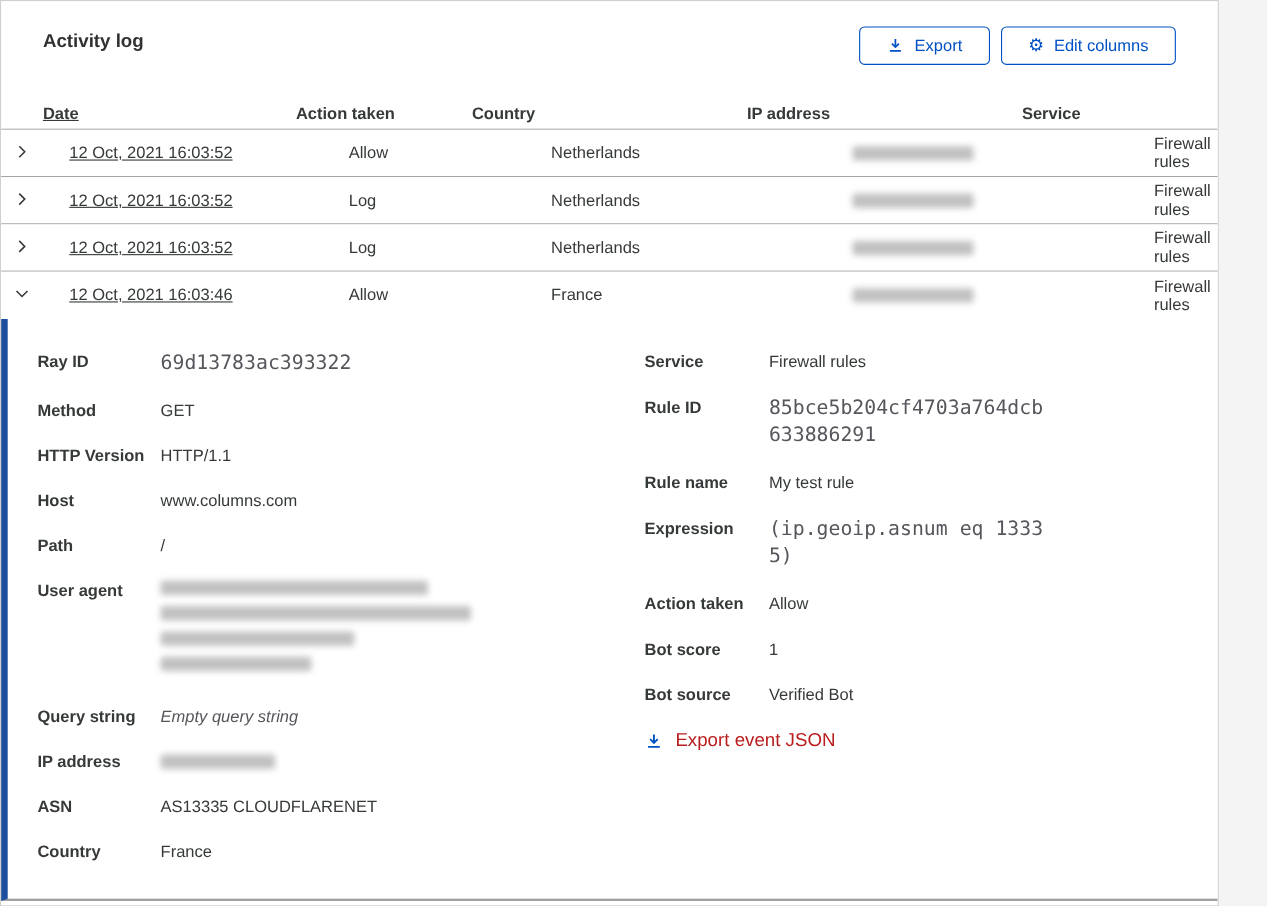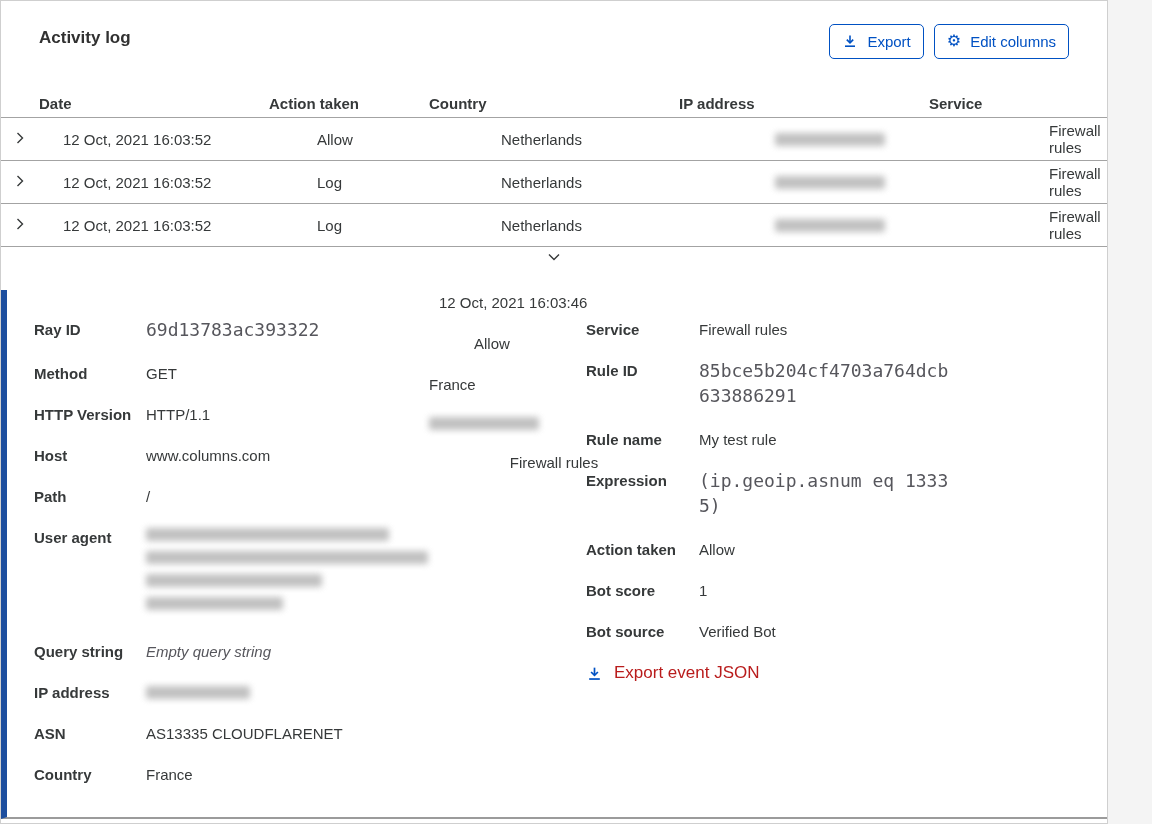--- a/index.html
+++ b/index.html
@@ -16,21 +16,21 @@
   
   .topbar {
     height: 88px;
     padding: 0 38px 0 38px;
     display: flex; align-items: center; justify-content: space-between;
   }
   .page-title { font-size: 17px; font-weight: 700; color: #313131; margin-top: -14px; }
   .actions { display: flex; gap: 10px; margin-top: -8px; }
   .btn {
     display: inline-flex; align-items: center; gap: 9px;
-    height: 35px; padding: 0 12px;
+    height: 35px; padding: 0 24px;
     background: #fff;
     border: 1.5px solid #0051c3; border-radius: 5px;
     color: #0051c3; font-size: 15px; font-family: "Liberation Sans", sans-serif;
     cursor: pointer;
   }
   .btn .ico { display: inline-flex; }
   .gear-glyph { font-family: "DejaVu Sans", sans-serif; font-size: 16px; line-height: 1; color: #0051c3; }
 
   
   .thead {
@@ -38,23 +38,23 @@
     display: flex; align-items: center;
     border-bottom: 1px solid #a3a3a3;
     font-weight: 700; font-size: 15px; color: #36393a;
   }
   .trow {
     height: 43px;
     display: flex; align-items: center;
     border-bottom: 1px solid #a3a3a3;
     font-size: 15px; background: #fff; gap: 24px;
   }
-  .trow.expanded { border-bottom: none; flex-direction: column; }
+  .trow.expanded { border-bottom: none; }
   .c-chev { width: 38px; display: flex; justify-content: center; align-items: center; }
-  .c-date { width: 230px; }
+  .c-date { width: 230px; text-decoration: underline; }
   .c-action { width: 160px; }
   .c-country { width: 250px; }
   .c-ip { width: 250px; }
   .c-service { flex: 1; }
   .chev-btn { background: none; border: none; cursor: pointer; display: flex; padding: 2px; }
 
   
   .blur-blob {
     height: 13px; background: #a9a9a9; border-radius: 2px;
     filter: blur(3px); opacity: 0.72;

